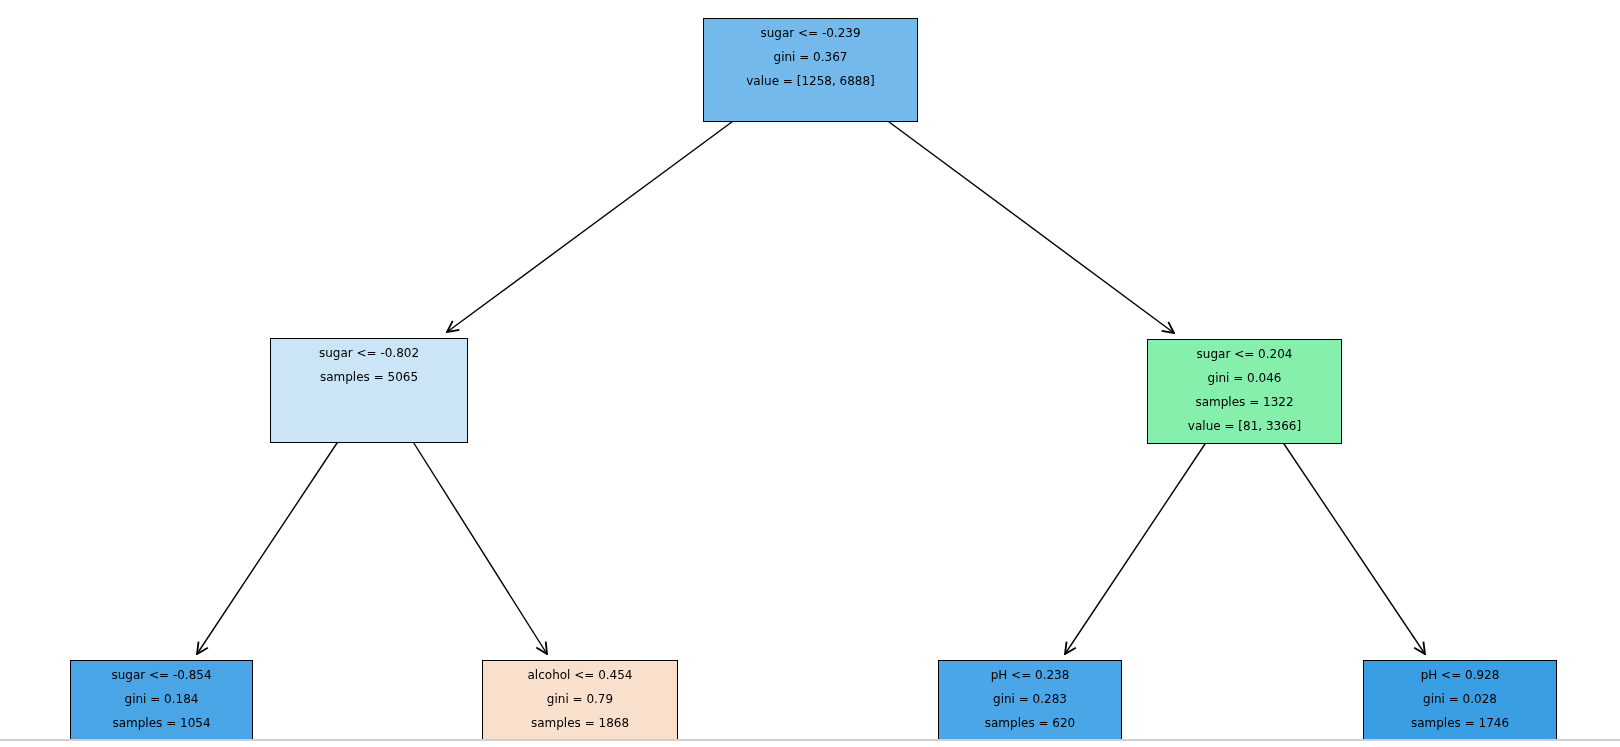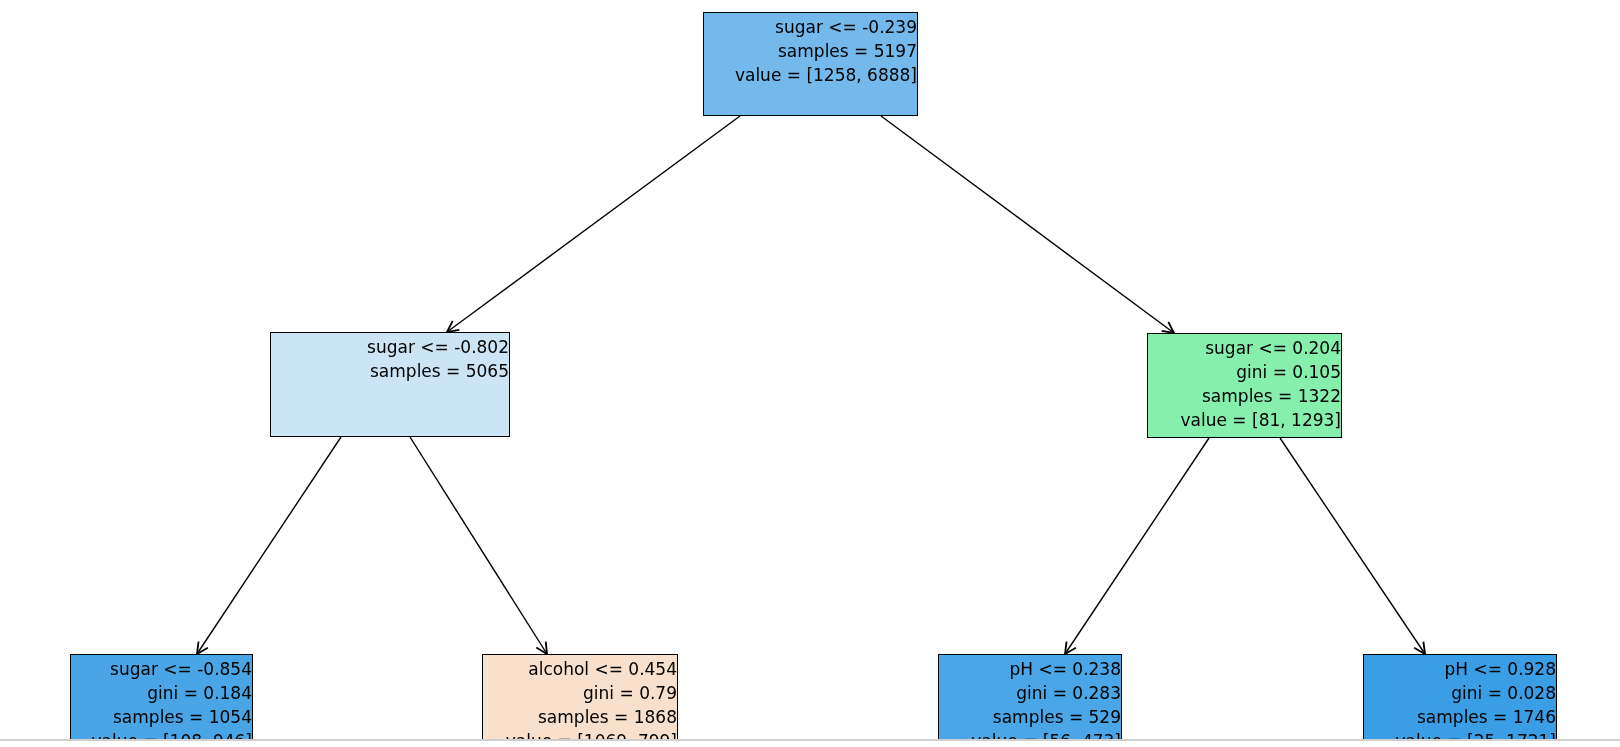--- a/index.html
+++ b/index.html
@@ -26,37 +26,38 @@
     height: 739px;
   }
   svg.edges line {
     stroke: #000000;
     stroke-width: 1.4;
   }
   .node {
     position: absolute;
     box-sizing: border-box;
     border: 1.4px solid #000000;
-    text-align: right;
-    font-size: 17px;
+    text-align: center;
+    font-size: 12px;
     line-height: 24px;
     padding-top: 2px;
     white-space: nowrap;
+    margin-top: 6px;
   }
   .bottom-edge {
     position: absolute;
     left: 0;
     top: 739px;
     width: 1620px;
     height: 2px;
     background: #cfcfcf;
   }
   
   .n-root        { left: 703px;  top: 12px;  width: 215px; height: 104px; }
-  .n-left        { left: 270px;  top: 332px; width: 240px; height: 105px; }
+  .n-left        { left: 270px;  top: 332px; width: 198px; height: 105px; }
   .n-right       { left: 1147px; top: 333px; width: 195px; height: 105px; }
   .n-left-left   { left: 70px;   top: 654px; width: 183px; height: 105px; }
   .n-left-right  { left: 482px;  top: 654px; width: 196px; height: 105px; }
   .n-right-left  { left: 938px;  top: 654px; width: 184px; height: 105px; }
   .n-right-right { left: 1363px; top: 654px; width: 194px; height: 105px; }
 </style>
 </head>
 <body>
 
 <div class="canvas">
@@ -71,54 +72,54 @@
       <line x1="740" y1="116" x2="447" y2="332" marker-end="url(#ah)"></line>
       <line x1="881" y1="116" x2="1174" y2="333" marker-end="url(#ah)"></line>
       <line x1="341" y1="437" x2="197" y2="654" marker-end="url(#ah)"></line>
       <line x1="410" y1="437" x2="547" y2="654" marker-end="url(#ah)"></line>
       <line x1="1209" y1="438" x2="1065" y2="654" marker-end="url(#ah)"></line>
       <line x1="1280" y1="438" x2="1425" y2="654" marker-end="url(#ah)"></line>
     </svg>
 
     <div class="node n-root" style="background-color: rgb(115, 185, 236);">
       <div>sugar &lt;= -0.239</div>
-      <div>samples = 5197</div>
+      <div>gini = 0.367</div>
       <div>value = [1258, 6888]</div>
     </div>
 
     <div class="node n-left" style="background-color: rgb(203, 229, 247);">
       <div>sugar &lt;= -0.802</div>
       <div>samples = 5065</div>
     </div>
 
     <div class="node n-right" style="background-color: #86efac;">
       <div>sugar &lt;= 0.204</div>
-      <div>gini = 0.105</div>
+      <div>gini = 0.046</div>
       <div>samples = 1322</div>
-      <div>value = [81, 1293]</div>
+      <div>value = [81, 3366]</div>
     </div>
 
     <div class="node n-left-left" style="background-color: rgb(74, 165, 231);">
       <div>sugar &lt;= -0.854</div>
       <div>gini = 0.184</div>
       <div>samples = 1054</div>
       <div>value = [108, 946]</div>
     </div>
 
     <div class="node n-left-right" style="background-color: rgb(248, 224, 205);">
       <div>alcohol &lt;= 0.454</div>
       <div>gini = 0.79</div>
       <div>samples = 1868</div>
       <div>value = [1069, 799]</div>
     </div>
 
     <div class="node n-right-left" style="background-color: rgb(75, 166, 231);">
       <div>pH &lt;= 0.238</div>
       <div>gini = 0.283</div>
-      <div>samples = 529</div>
+      <div>samples = 620</div>
       <div>value = [56, 473]</div>
     </div>
 
     <div class="node n-right-right" style="background-color: rgb(58, 158, 229);">
       <div>pH &lt;= 0.928</div>
       <div>gini = 0.028</div>
       <div>samples = 1746</div>
       <div>value = [25, 1721]</div>
     </div>
 

